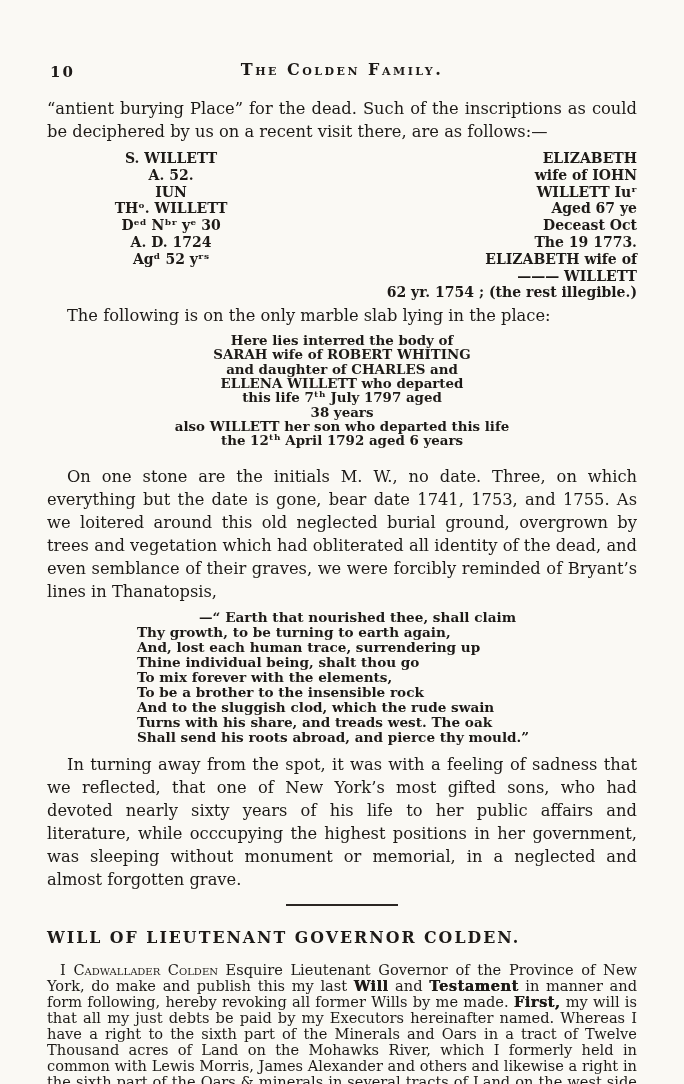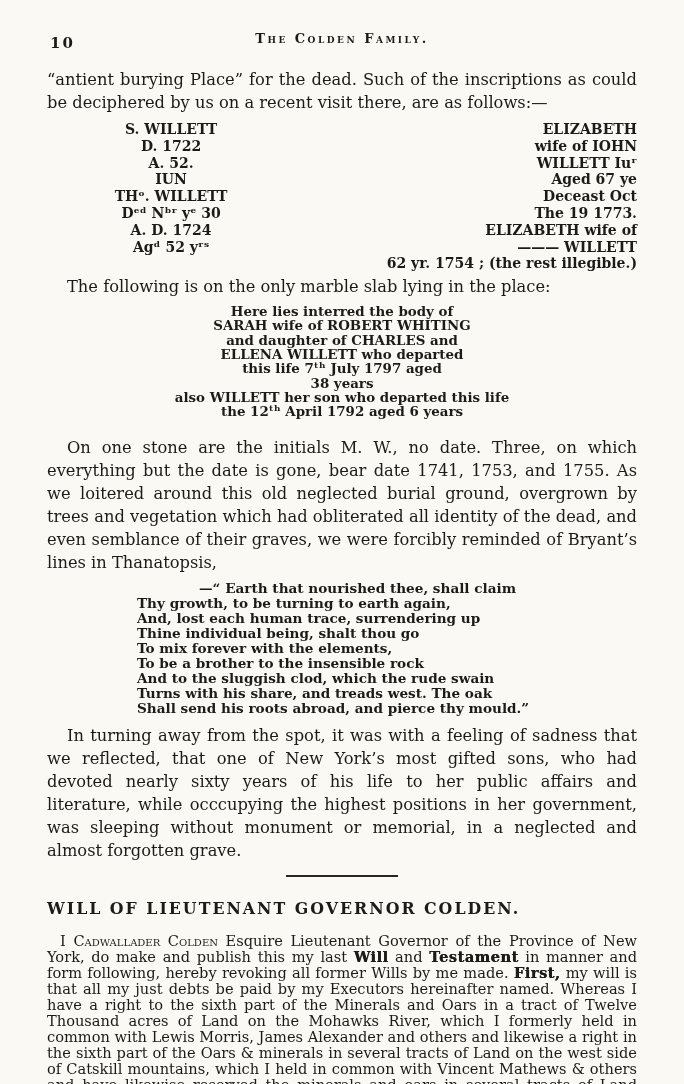--- a/index.html
+++ b/index.html
@@ -5,33 +5,33 @@
   html, body { margin: 0; padding: 0; background: #f8f7f2; }
   .page {
     position: relative;
     width: 684px;
     height: 1084px;
     box-sizing: border-box;
     margin: 0 auto;
     background: #faf9f4;
     color: #1d1a17;
     font-family: "DejaVu Serif", "Liberation Serif", serif;
-    padding: 31px 47px 0 47px;
+    padding: 60px 47px 0 47px;
     overflow: hidden;
   }
   
   .header { position: relative; height: 24px; margin-bottom: 13px; }
   .page-number {
     position: absolute; left: 3px; top: 3px;
     font-weight: bold; font-size: 15px; letter-spacing: 2px;
   }
   .page-title {
     text-align: center; font-weight: bold;
     font-variant: small-caps; letter-spacing: 2.5px;
-    font-size: 13px;
+    font-size: 16px;
   }
   
   .para {
     font-size: 16.3px; line-height: 23px;
     text-align: justify; margin: 0;
   }
   .indent { text-indent: 20px; }
   
   .inscriptions { display: flex; margin: 7px 0 3px 0; gap: 26px; }
   .insc-col {
@@ -80,21 +80,20 @@
   <div class="header">
     <span class="page-number">10</span>
     <div class="page-title">The Colden Family.</div>
   </div>
 
   <p class="para">“antient burying Place” for the dead.  Such of the inscriptions as could be deciphered by us on a recent visit there, are as follows:—</p>
 
   <div class="inscriptions">
     <div class="insc-col insc-left">
         <div>S. WILLETT</div>
-        <div>D. 1722</div>
         <div>A. 52.</div>
         <div>IUN</div>
         <div>THᵒ. WILLETT</div>
         <div>Dᵉᵈ Nᵇʳ yᵉ 30</div>
         <div>A. D. 1724</div>
         <div>Agᵈ 52 yʳˢ</div>
       </div>
     <div class="insc-col insc-right">
         <div>ELIZABETH</div>
         <div>wife of IOHN</div>

